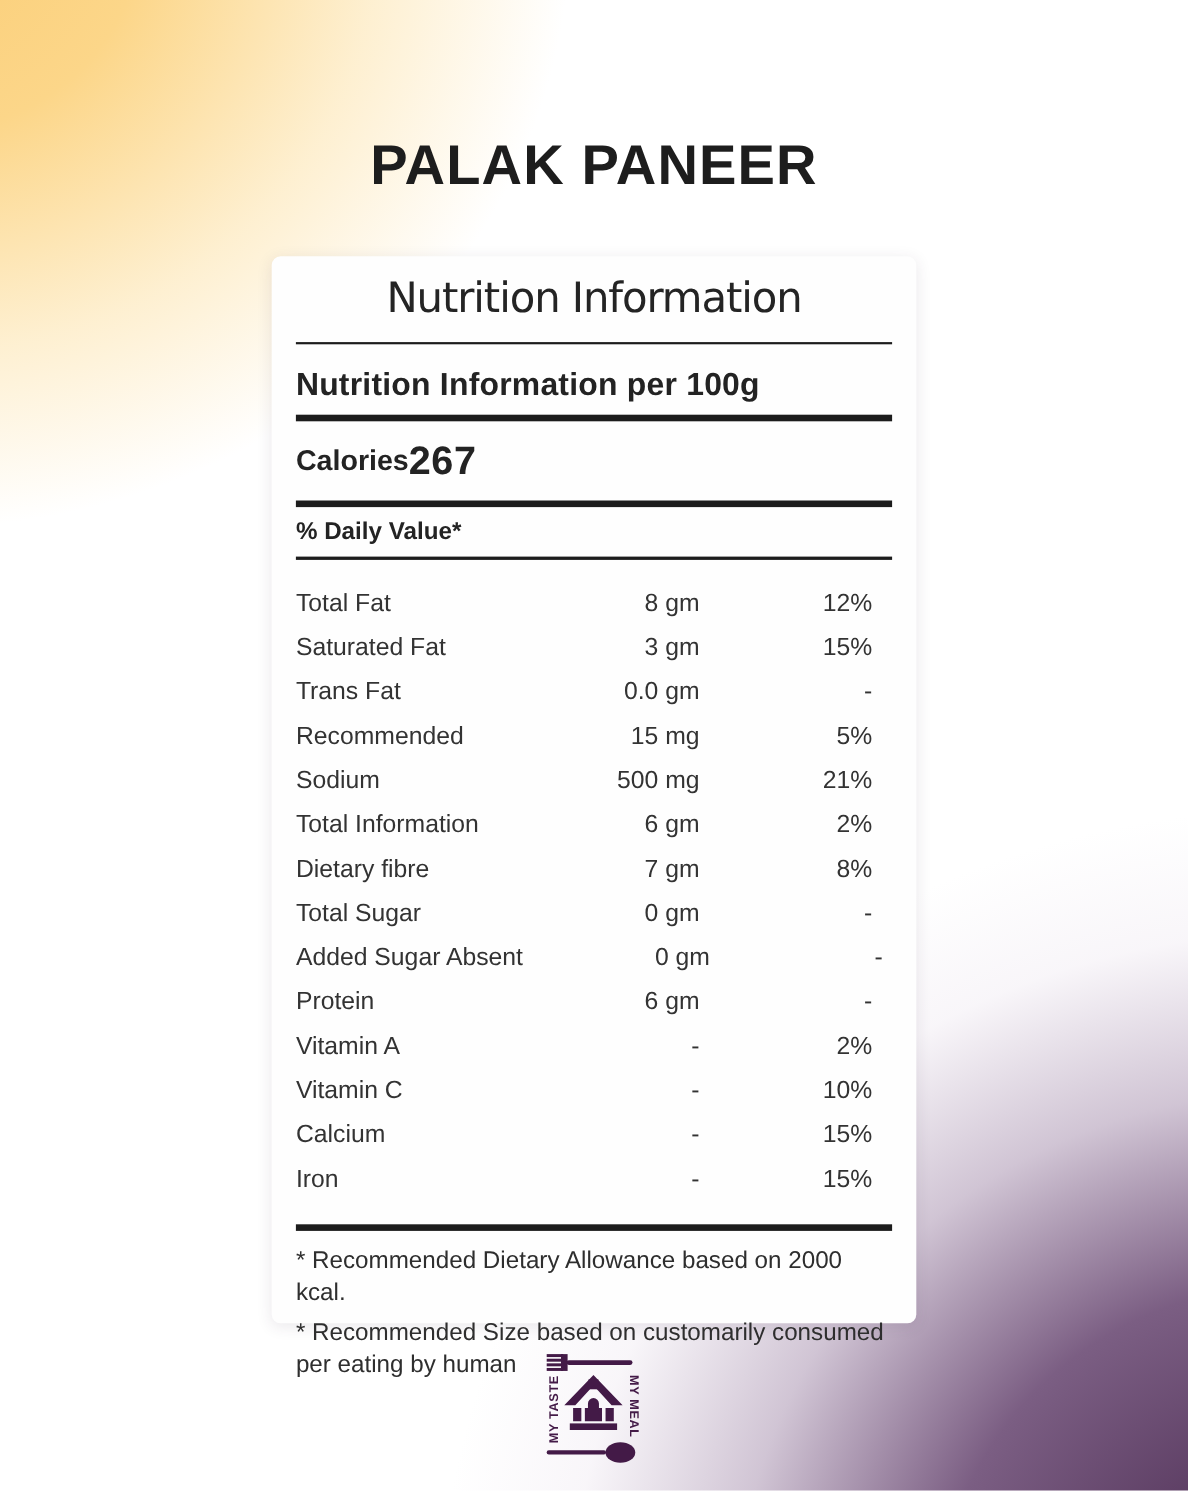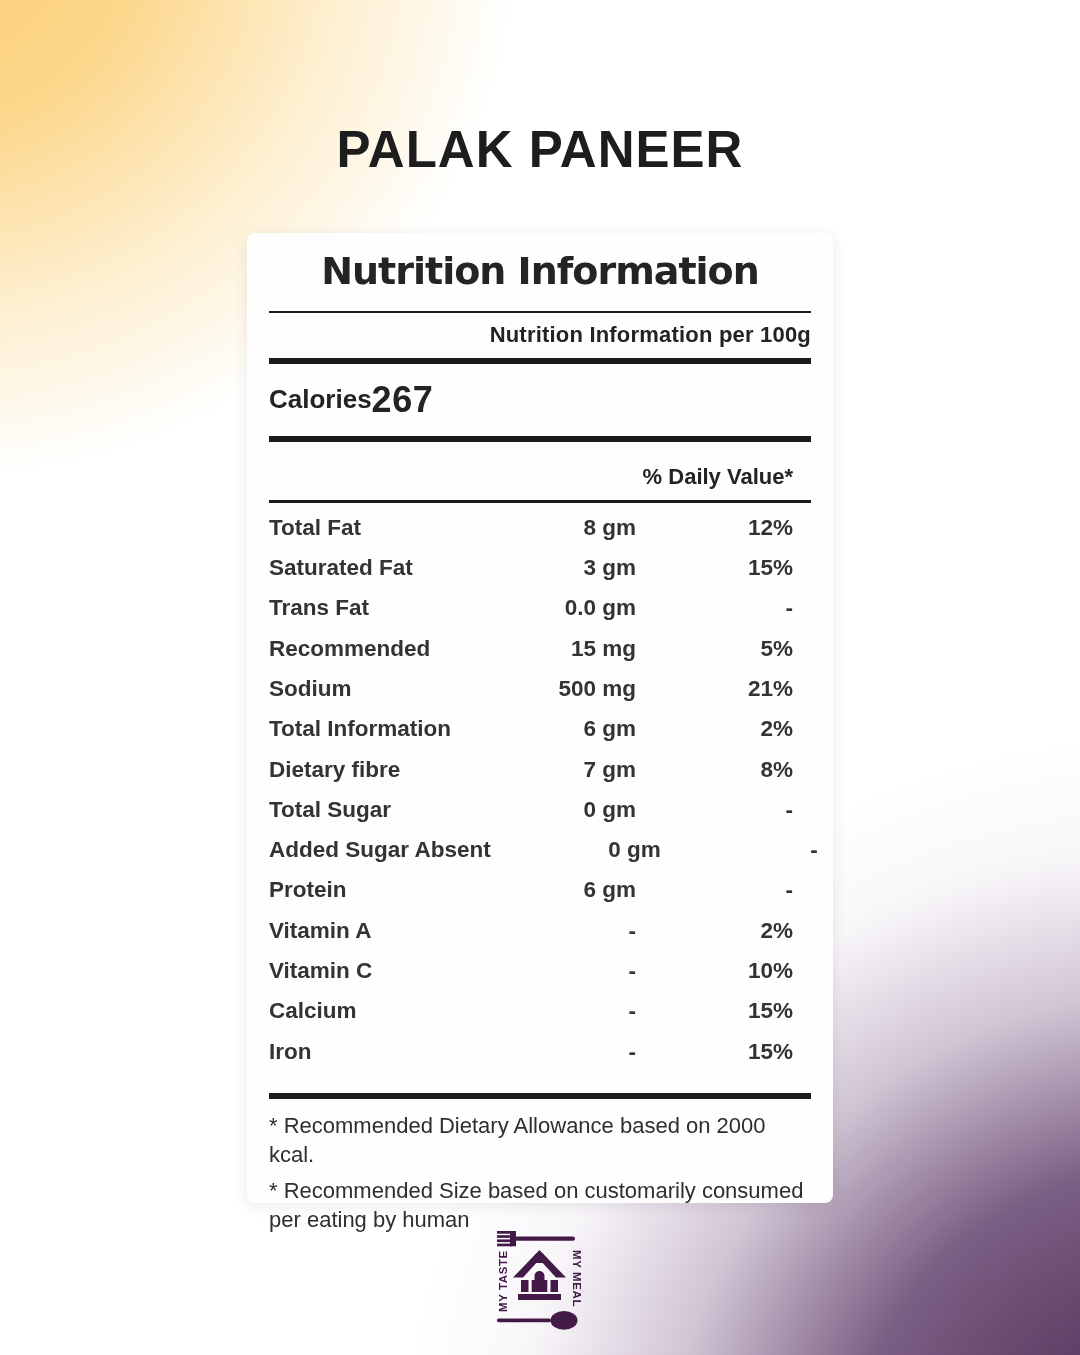--- a/index.html
+++ b/index.html
@@ -28,48 +28,47 @@
     padding:0 22px;
     background:#fefefe;
     border-radius:8px;
     box-shadow:0 3px 14px rgba(60,40,70,0.10);
     color:#222;
   }
   .nf-heading{
     margin-top:16px;
     text-align:center;
     font-family:"DejaVu Sans", sans-serif;
-    font-weight:bold;
+    font-weight:normal;
     font-size:38px;
     letter-spacing:-1px;
     color:#242424;
     line-height:1.2;
   }
   .rule-thin{height:2px;background:#1c1c1c;}
   .rule-med{height:3px;background:#1c1c1c;}
   .rule-thick{height:6px;background:#1c1c1c;}
   .r1{margin-top:16px;}
   .serving-line{
-    text-align:right;
-    font-size:22px;font-weight:bold;color:#232323;
-    padding:9px 0 10px;
+    text-align:left;
+    font-size:29px;font-weight:bold;color:#232323;
+    padding:21px 0 10px;
     letter-spacing:0.2px;
   }
   .cal-row{
     display:flex;justify-content:flex-start;align-items:center;
     height:72px;
   }
   .cal-label{font-size:26px;font-weight:bold;color:#232323;}
   .cal-value{font-size:36px;font-weight:bold;color:#232323;letter-spacing:0.5px;}
   .dv-header{
-    text-align:right;
     font-size:22px;font-weight:bold;color:#232323;
-    padding:22px 18px 10px 0;
-  }
-  .rows{padding-top:5px;font-weight:bold;}
+    padding:9px 18px 10px 0;
+  }
+  .rows{padding-top:19px;}
   .nrow{
     display:grid;
     grid-template-columns:1fr 170px 175px;
     align-items:center;
     height:40.3px;
     font-size:22.5px;
     color:#333;
     white-space:nowrap;
   }
   .nname{text-align:left;}

